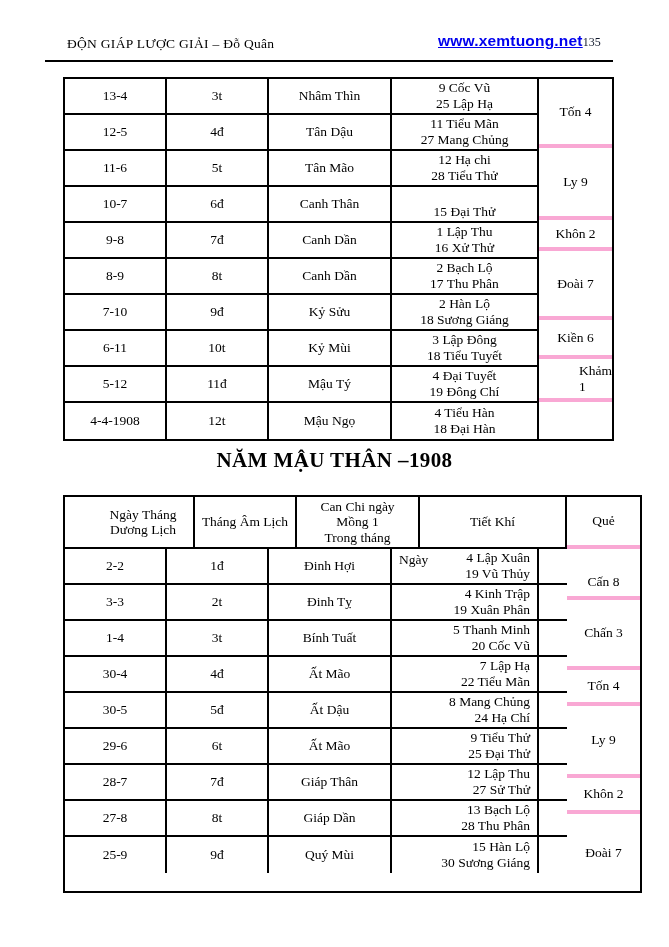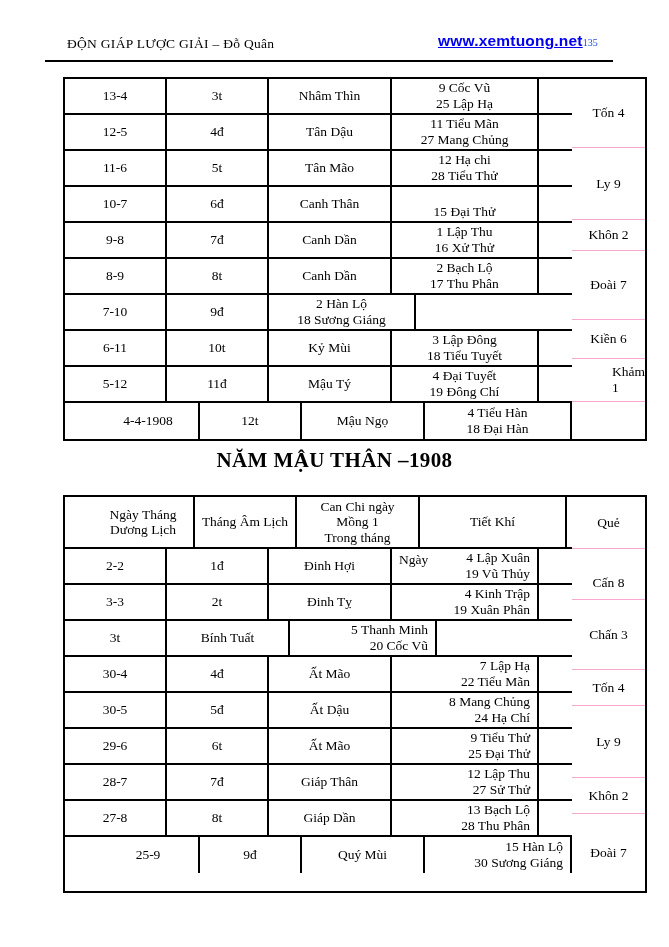--- a/index.html
+++ b/index.html
@@ -5,41 +5,41 @@
   html,body{margin:0;padding:0;}
   body{
     width:669px;height:947px;background:#ffffff;position:relative;
     font-family:"Liberation Serif", serif;color:#000;overflow:hidden;
   }
   
   .ph-left{position:absolute;left:67px;top:36px;font-size:13.5px;letter-spacing:.3px;white-space:nowrap;}
   .ph-right{position:absolute;left:438px;top:32px;display:flex;align-items:baseline;white-space:nowrap;}
   .site-link{font-family:"Liberation Sans", sans-serif;font-weight:bold;font-size:15.5px;
     color:#0000ee;text-decoration:underline;letter-spacing:.2px;cursor:pointer;}
-  .page-num{font-size:10px;color:#1d4ed8;}
+  .page-num{font-size:12px;color:#0f172a;}
   .header-rule{position:absolute;left:45px;top:60px;width:568px;height:2px;background:#000;}
   
   .section-title{position:absolute;top:448px;left:0;width:669px;text-align:center;
     font-size:21px;font-weight:bold;letter-spacing:.4px;}
   
   .tbl{position:absolute;left:63px;display:flex;border:2px solid #000;background:#fff;}
   #table1{top:77px;}
   #table2{top:495px;}
   .tbl-left{display:flex;flex-direction:column;}
   .trow{display:flex;height:36px;box-sizing:border-box;border-bottom:2px solid #000;}
-  .tbl-left .trow:last-child{border-bottom:none;margin-left:33px;}
+  .tbl-left .trow:last-child{border-bottom:none;}
   .c{box-sizing:border-box;border-right:2px solid #000;display:flex;flex-direction:column;
     justify-content:center;align-items:center;text-align:center;font-size:13.5px;line-height:16.5px;}
   .c1{width:102px}.c2{width:102px}.c3{width:123px}.c4{width:147px}
   .tk{position:relative;}
   .tk.single{justify-content:flex-start;padding-top:17px;}
   #table2 .tk{align-items:flex-end;padding-right:7px;text-align:right;}
   .ngay-label{position:absolute;left:7px;top:3px;text-align:left;}
   .que-col{display:flex;flex-direction:column;width:73px;}
-  .que-cell{box-sizing:border-box;border-bottom:1px solid #f9a8d4;display:flex;
+  .que-cell{box-sizing:border-box;border-bottom:4px solid #f9a8d4;display:flex;
     align-items:center;justify-content:center;font-size:13.5px;}
   .que-cell.last{border-bottom:none;}
   .thead-row{display:flex;height:52px;box-sizing:border-box;border-bottom:2px solid #000;padding-left:28px;}
   .hc{box-sizing:border-box;border-right:2px solid #000;display:flex;flex-direction:column;
     justify-content:center;align-items:center;text-align:center;font-size:13.5px;line-height:15.5px;}
   .que-header{height:52px;}
 </style>
 </head>
 <body>
 
@@ -101,20 +101,21 @@
         <div class="c c2">8t</div>
         <div class="c c3">Canh Dần</div>
         <div class="c c4 tk">
           <div class="tk-line">2 Bạch Lộ</div>
           <div class="tk-line">17 Thu Phân</div>
         </div>
       </div>
       <div class="trow">
         <div class="c c1">7-10</div>
         <div class="c c2">9đ</div>
+        <div class="c c3">Kỷ Sửu</div>
         <div class="c c4 tk">
           <div class="tk-line">2 Hàn Lộ</div>
           <div class="tk-line">18 Sương Giáng</div>
         </div>
       </div>
       <div class="trow">
         <div class="c c1">6-11</div>
         <div class="c c2">10t</div>
         <div class="c c3">Kỷ Mùi</div>
         <div class="c c4 tk">
@@ -186,20 +187,21 @@
       <div class="trow">
         <div class="c c1">3-3</div>
         <div class="c c2">2t</div>
         <div class="c c3">Đinh Tỵ</div>
         <div class="c c4 tk">
           <div class="tk-line">4 Kinh Trập</div>
           <div class="tk-line">19 Xuân Phân</div>
         </div>
       </div>
       <div class="trow">
+        <div class="c c1">1-4</div>
         <div class="c c2">3t</div>
         <div class="c c3">Bính Tuất</div>
         <div class="c c4 tk">
           <div class="tk-line">5 Thanh Minh</div>
           <div class="tk-line">20 Cốc Vũ</div>
         </div>
       </div>
       <div class="trow">
         <div class="c c1">30-4</div>
         <div class="c c2">4đ</div>

